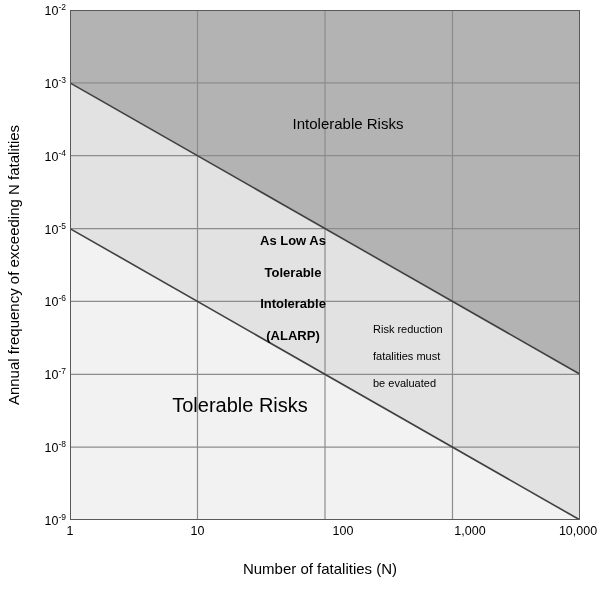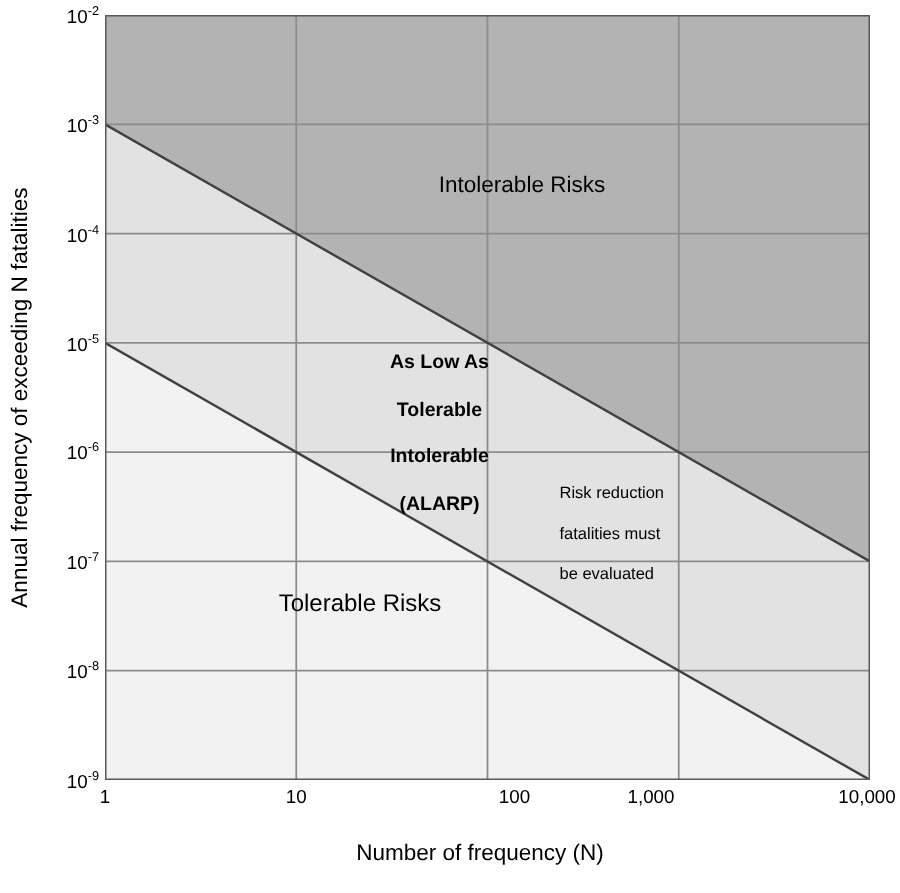--- a/index.html
+++ b/index.html
@@ -116,21 +116,21 @@
     width: 220px;
   }
   .lbl-alarp {
     font-size: 13px;
     font-weight: bold;
     left: 128px;
     top: 207px;
     width: 190px;
   }
   .lbl-tolerable {
-    font-size: 16px;
+    font-size: 20px;
     left: 60px;
     top: 383px;
     width: 220px;
   }
   .lbl-riskred {
     font-size: 11px;
     left: 255px;
     top: 300px;
     width: 160px;
     text-align: left;
@@ -154,21 +154,21 @@
     <div class="ytick" style="top:301.4px;"><span>10</span><sup>-6</sup></div>
     <div class="ytick" style="top:374.3px;"><span>10</span><sup>-7</sup></div>
     <div class="ytick" style="top:447.1px;"><span>10</span><sup>-8</sup></div>
     <div class="ytick" style="top:520px;"><span>10</span><sup>-9</sup></div>
   </div>
 
   <div>
     <div class="xtick" style="left:70px;">1</div>
     <div class="xtick" style="left:197.5px;">10</div>
     <div class="xtick" style="left:343px;text-align:center;">100</div>
-    <div class="xtick" style="left:434px;text-align:center;">1,000</div>
+    <div class="xtick" style="left:470px;text-align:center;">1,000</div>
     <div class="xtick" style="left:578px;text-align:center;">10,000</div>
   </div>
 
   <div id="plot">
     <svg width="510" height="510" viewBox="0 0 510 510" xmlns="http://www.w3.org/2000/svg">
 
       <rect x="0" y="0" width="510" height="510" fill="#f2f2f2"></rect>
 
       <polygon points="0,72.86 510,364.29 510,510 0,218.57" fill="#e2e2e2"></polygon>
 
@@ -207,15 +207,15 @@
 
     <div class="plot-label lbl-tolerable">Tolerable Risks</div>
 
     <div class="plot-label lbl-riskred">
       <div>Risk reduction</div>
       <div>fatalities must</div>
       <div>be evaluated</div>
     </div>
   </div>
 
-  <div class="x-axis-title">Number of frequency (N)</div>
+  <div class="x-axis-title">Number of fatalities (N)</div>
 
 </div>
 
 </body></html>

